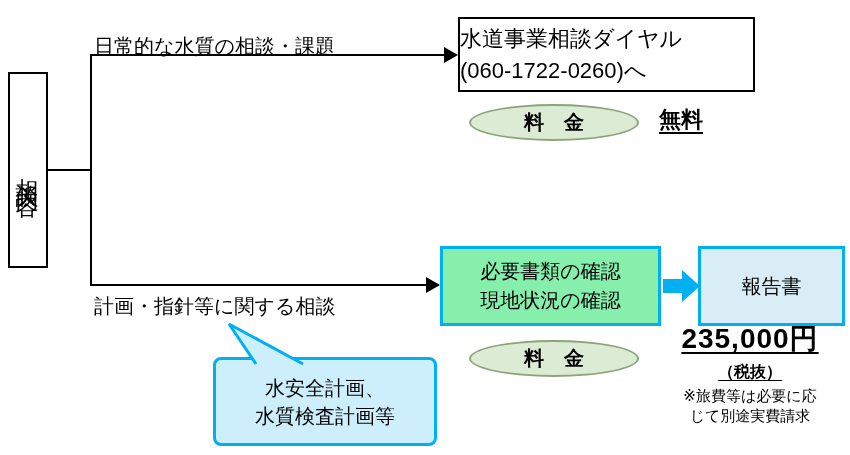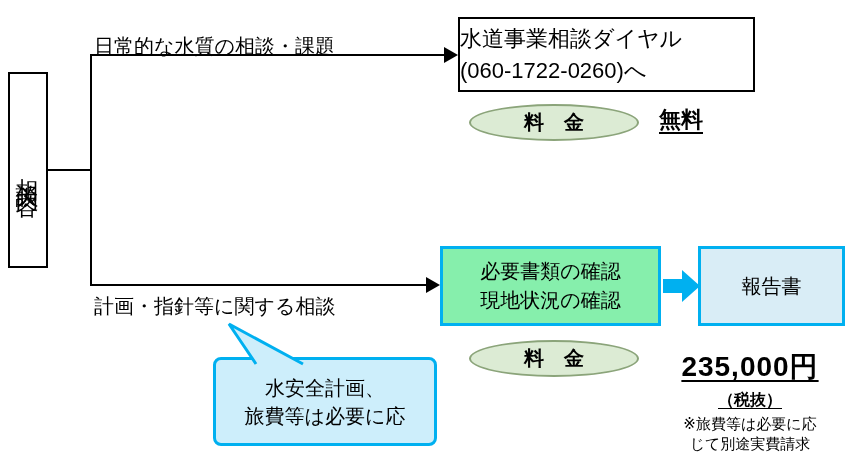--- a/index.html
+++ b/index.html
@@ -104,21 +104,21 @@
     background: #d9edf6;
     border: 3px solid #00b0f0;
     display: flex; align-items: center; justify-content: center;
     font-size: 20px;
     white-space: nowrap;
   }
 
   
   .price-block {
     position: absolute;
-    left: 652px; top: 348px;
+    left: 652px; top: 320px;
     width: 196px;
     text-align: center;
   }
   .price {
     font-size: 28px;
     font-weight: bold;
     letter-spacing: 1px;
     text-decoration: underline;
     text-decoration-thickness: 2px;
     text-underline-offset: 4px;
@@ -192,21 +192,21 @@
     <div class="price">235,000円</div>
     <div class="tax">（税抜）</div>
     <div class="note">
       <span>※旅費等は必要に応</span>
       <span>じて別途実費請求</span>
     </div>
   </div>
 
   <div class="bubble">
     <span>水安全計画、</span>
-    <span>旅費等は必要に応</span>
+    <span>水質検査計画等</span>
   </div>
 
   <svg class="overlay" viewBox="0 0 850 455" aria-hidden="true">
 
     <line x1="46" y1="170" x2="92" y2="170" stroke="#000" stroke-width="2"></line>
 
     <line x1="91" y1="55" x2="91" y2="286" stroke="#000" stroke-width="2"></line>
 
     <line x1="90" y1="55" x2="445" y2="55" stroke="#000" stroke-width="2"></line>
     <polygon points="444,47 444,63 458,55" fill="#000"></polygon>

